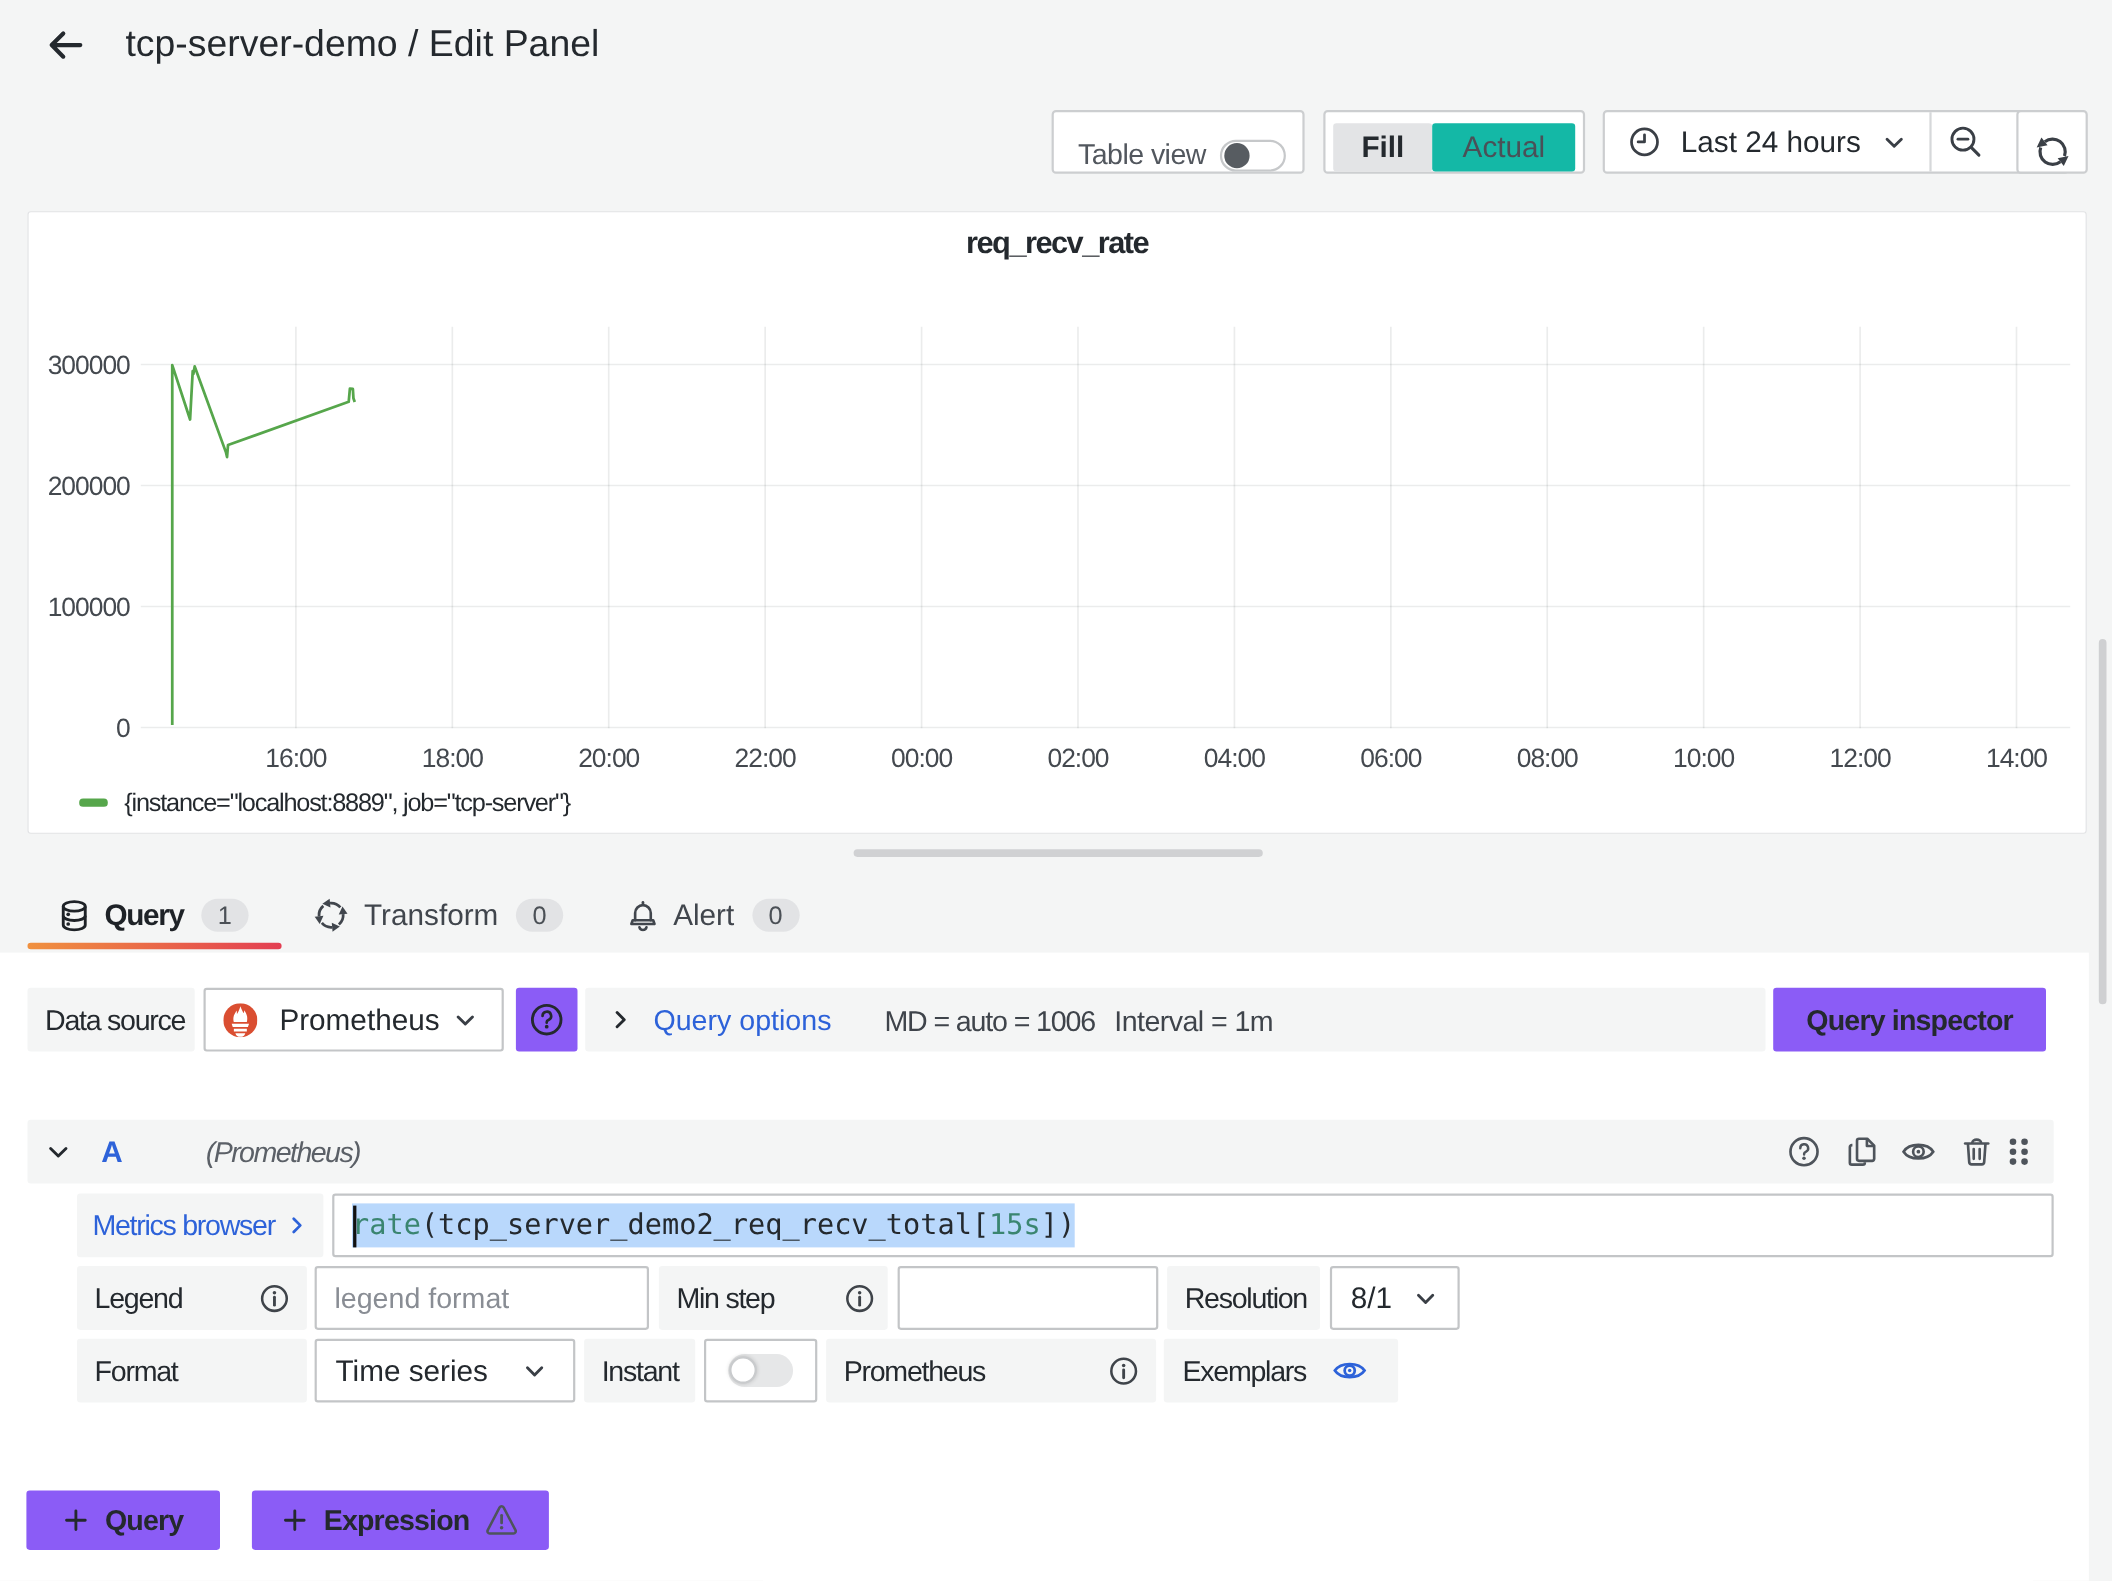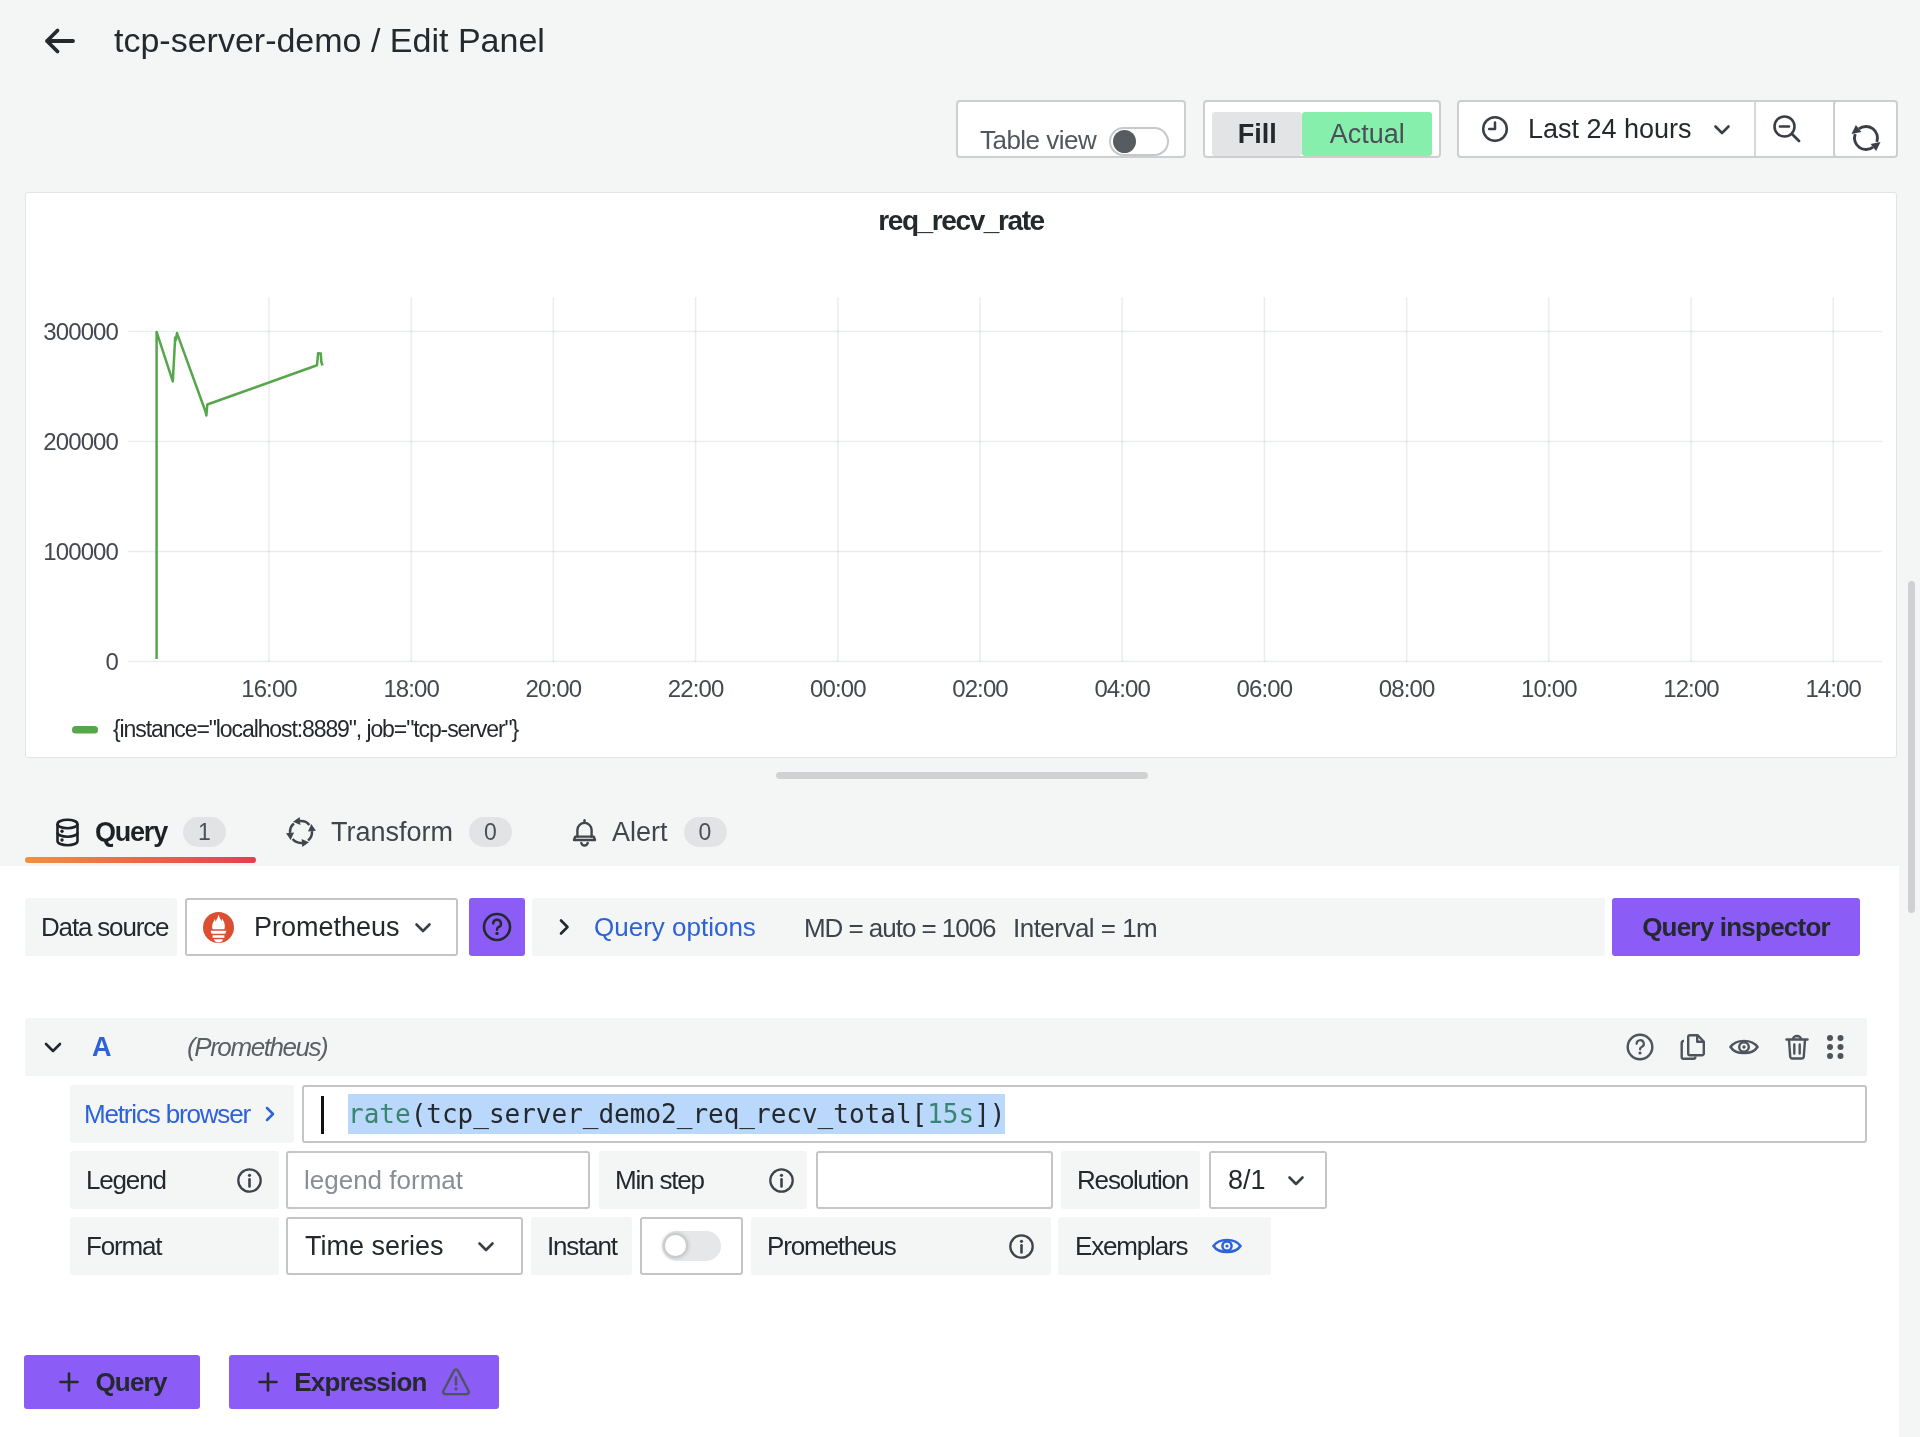--- a/index.html
+++ b/index.html
@@ -14,21 +14,21 @@
 
   
   .tb-box { position:absolute; top:100px; height:58px; background:#fff; border:2px solid #ccced0; border-radius:4px; display:flex; align-items:flex-end; }
   .tb-tableview { left:956px; width:230px; padding:0 15px 0 22px; justify-content:space-between; }
   .tb-tableview .lbl { font-size:26px; color:#52575e; white-space:nowrap; letter-spacing:-0.02em; }
   .sw-track { width:60px; height:29px; border-radius:15px; background:#fff; border:2px solid #c6c8ca; position:relative; }
   .sw-knob-dark { position:absolute; left:2px; top:1px; width:23px; height:23px; border-radius:50%; background:#575c61; }
   .tb-seg { left:1203px; width:238px; padding:0 7px; }
   .seg { height:44px; display:flex; align-items:center; justify-content:center; border-radius:3px; font-size:27px; white-space:nowrap; }
   .seg.on { background:#e3e4e6; font-weight:700; color:#24292e; width:92px; }
-  .seg.off { background:#86efac; color:#4a5057; width:132px; }
+  .seg.off { background:#14b8a6; color:#4a5057; width:132px; }
   .tb-time { left:1457px; width:424px; padding:0; }
   .tb-time .tpick { display:flex; align-items:center; height:100%; width:295px; padding-left:21px; }
   .tb-time .tlabel { font-size:27px; font-weight:500; color:#24292e; margin-left:18px; white-space:nowrap; }
   .tb-time .tchev { margin-left:17px; }
   .tb-time .zoomout { width:63px; height:100%; border-left:2px solid #d6d8da; display:flex; align-items:center; justify-content:center; }
   .tb-refresh { left:1833px; width:65px; justify-content:center; }
 
   
   .panel { position:absolute; left:25px; top:192px; width:1872px; height:566px; background:#fff; border:1px solid #e2e3e5; border-radius:3px; }
   .panel-title { position:absolute; left:0; right:0; top:12px; text-align:center; font-size:28px; font-weight:700; color:#24292e; letter-spacing:-0.05em; }
@@ -66,21 +66,21 @@
     .rowA .chev { margin-left:14px; }
   .rowA .refid { margin-left:25px; font-size:27px; font-weight:700; color:#2d62d9; }
   .rowA .dshint { position:absolute; left:162px; font-size:26px; font-style:italic; color:#5b6067; letter-spacing:-0.055em; }
   .rowA .aicons .ic { position:absolute; width:44px; height:58px; top:0; display:flex; align-items:center; justify-content:center; cursor:pointer; }
   .rowA .ic-help { left:1593px; } .rowA .ic-copy { left:1646px; } .rowA .ic-eye { left:1697px; } .rowA .ic-trash { left:1750px; } .rowA .ic-grip { left:1788px; }
 
   .mb-label { left:70px; top:1085px; width:224px; padding-left:14px; }
   .mb-label .mtext { color:#2d62d9; }
   .mb-label .chevr { margin-left:9px; display:flex; }
   .code-input { left:302px; top:1085px; width:1565px; padding-left:16px; font-family:"DejaVu Sans Mono", monospace; font-size:26px; }
-  .code-wrap { display:flex; align-items:center;margin-left:28px; }
+  .code-wrap { display:flex; align-items:center; }
   .code-caret { position:absolute; left:17px; top:9px; width:3px; height:38px; background:#111; }
   .code-sel { background:#b9d8fc; padding:5px 0; }
   .tok-func, .tok-duration { color:#3a8570; }
   .tok-metric, .tok-punct { color:#24292e; }
 
   .lg-label { left:70px; top:1151px; width:209px; padding-left:16px; }
   .lg-label .info, .pm-label .info { position:absolute; right:16px; display:flex; }
   .ms-label .info { position:absolute; right:12px; display:flex; }
   .lg-input { left:286px; top:1151px; width:304px; padding-left:16px; }
   .lg-input .ph { color:#898d94; font-size:26px; }

